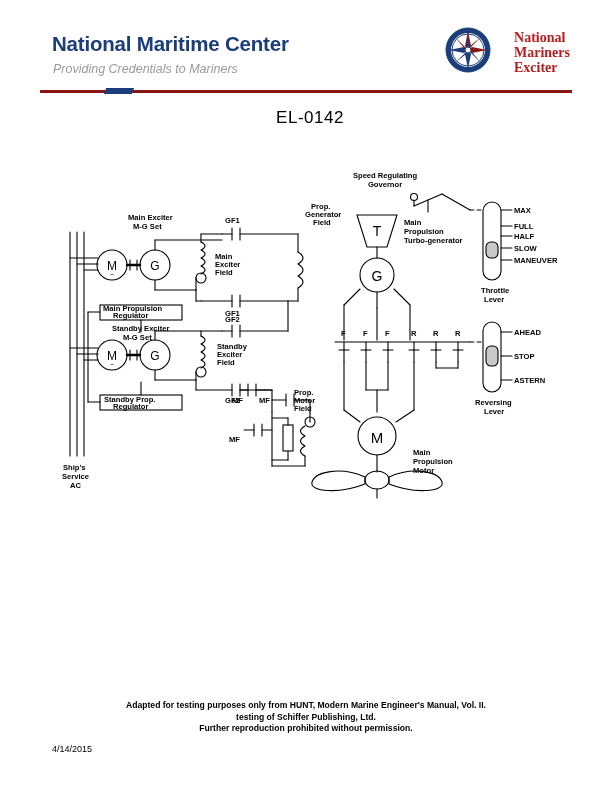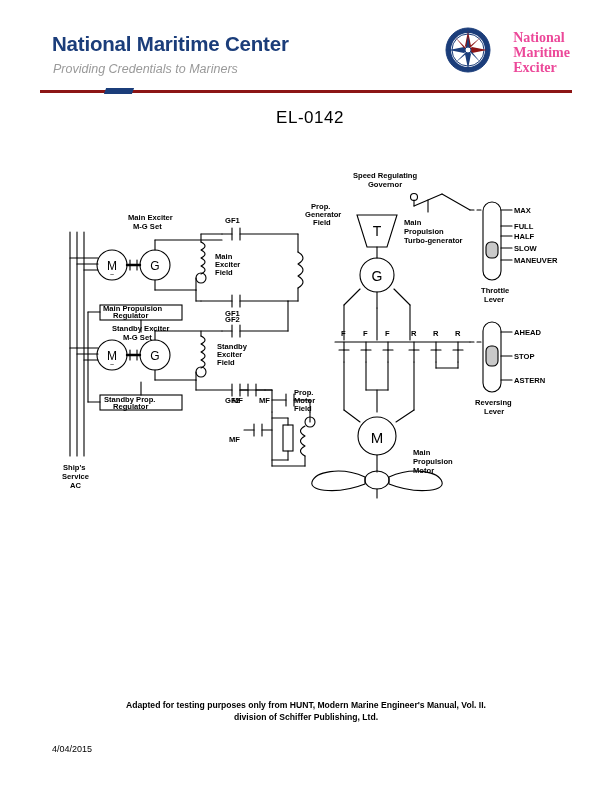--- a/index.html
+++ b/index.html
@@ -57,21 +57,21 @@
     background: #1b3d7a;
     transform: skewX(-20deg);
   }
   .hdr-logo-text {
     position: absolute;
     right: 42px;
     top: 30px;
     font-family: "Liberation Serif", serif;
     font-size: 14px;
     line-height: 15px;
-    color: #ec4899;
+    color: #b91c1c;
     font-weight: bold;
     text-align: left;
   }
   .hdr-seal {
     position: absolute;
     right: 120px;
     top: 26px;
     width: 48px;
     height: 48px;
   }
@@ -140,21 +140,21 @@
       <circle cx="24" cy="24" r="3" fill="#ffffff" stroke="#1b3d7a" stroke-width="1"></circle>
       <text x="24" y="9" font-size="4" fill="#1b3d7a" text-anchor="middle" font-family="Liberation Serif, serif">N</text>
       <text x="24" y="44" font-size="4" fill="#1b3d7a" text-anchor="middle" font-family="Liberation Serif, serif">S</text>
       <text x="4" y="26" font-size="4" fill="#1b3d7a" text-anchor="middle" font-family="Liberation Serif, serif">W</text>
       <text x="45" y="26" font-size="4" fill="#1b3d7a" text-anchor="middle" font-family="Liberation Serif, serif">E</text>
     </svg>
   </div>
 
   <div class="hdr-logo-text">
     <div>National</div>
-    <div>Maritime</div>
+    <div>Mariners</div>
     <div>Exciter</div>
   </div>
 
   <div class="hdr-rule"></div>
   <div class="hdr-rule-blue"></div>
 </div>
 
 <div class="exam-no">EL-0142</div>
 
 <div class="diagram">
@@ -434,15 +434,16 @@
     <text x="155" y="120" font-size="12">G</text>
     <text x="112" y="210" font-size="12">M</text>
     <text x="112" y="217" font-size="7">~</text>
     <text x="155" y="210" font-size="12">G</text>
   </g>
 </svg>
 </div>
 
 <div class="footer">
   <div>Adapted for testing purposes only from HUNT, Modern Marine Engineer's Manual, Vol. II.</div>
-  <div>division of Schiffer Publishing, Ltd.</div>
+  <div>testing of Schiffer Publishing, Ltd.</div>
+  <div>Further reproduction prohibited without permission.</div>
 </div>
-<div class="date">4/04/2015</div>
+<div class="date">4/14/2015</div>
 
 </body></html>

